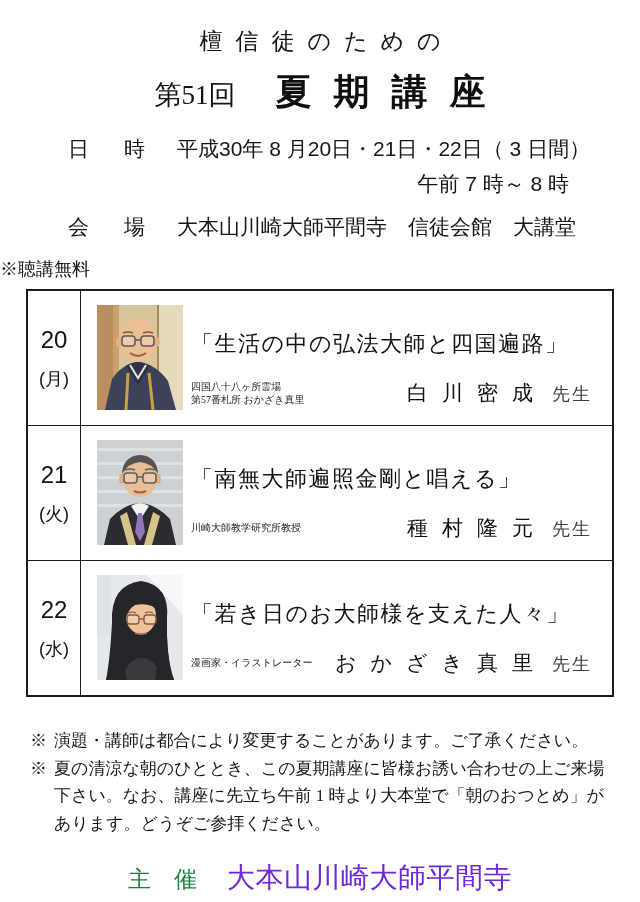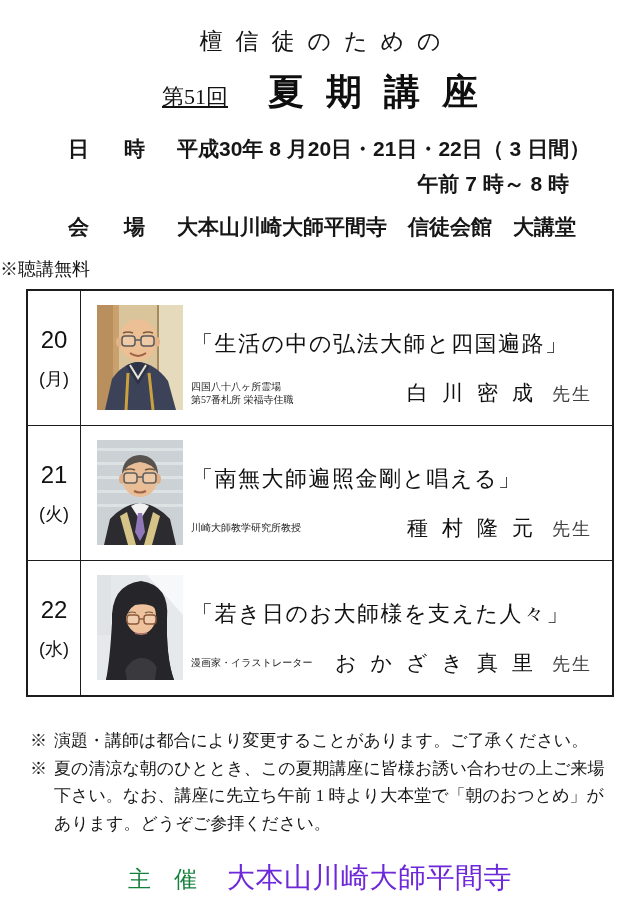--- a/index.html
+++ b/index.html
@@ -13,29 +13,29 @@
   .subtitle{
     margin-top:26px;text-align:center;
     font-family:"Liberation Serif","DejaVu Serif",serif;
     font-size:23px;letter-spacing:13px;padding-left:13px;color:#141414;
   }
   .main-title-row{
     margin-top:11px;display:flex;justify-content:center;align-items:baseline;gap:40px;
   }
   .session-no{
     font-family:"Liberation Serif","DejaVu Serif",serif;
-    font-size:22px;color:#121212;text-decoration:underline;
+    font-size:27px;color:#121212;
   }
   .main-title{
     font-family:"Liberation Serif","DejaVu Serif",serif;
     font-size:36px;font-weight:600;letter-spacing:22px;margin-right:-22px;color:#0e0e0e;
   }
 
   
-  .info{margin:18px 0 16px 68px;font-weight:bold;}
+  .info{margin:18px 0 16px 68px;}
   .info-row{display:flex;align-items:baseline;}
   .info-label{
     width:92px;flex:none;font-size:21px;letter-spacing:7px;color:#161616;
   }
   .info-value{margin-left:17px;font-size:21px;color:#161616;}
   .time-line{
     margin-left:109px;width:392px;text-align:right;
     font-size:21px;margin-top:7px;color:#161616;
   }
   .venue-row{margin-top:15px;}
@@ -148,21 +148,21 @@
         <rect x="25" y="31" width="13" height="10" rx="3" fill="rgba(255,255,255,0.18)" stroke="#5a5a5a" stroke-width="1.5"></rect>
         <rect x="44" y="31" width="13" height="10" rx="3" fill="rgba(255,255,255,0.18)" stroke="#5a5a5a" stroke-width="1.5"></rect>
         <path d="M38 35 L44 35" stroke="#5a5a5a" stroke-width="1.5"></path>
         <path d="M33 48 Q41 54 49 48" stroke="#9c6248" stroke-width="2" fill="none"></path>
       </svg>
       <div class="cell-content">
         <div class="lecture-title">「生活の中の弘法大師と四国遍路」</div>
         <div class="lecture-bottom">
           <div class="affiliation">
             <div>四国八十八ヶ所霊場</div>
-            <div>第57番札所 栄福寺住職</div>
+            <div>第57番札所 おかざき真里</div>
           </div>
           <div class="speaker">
             <span class="speaker-name">白川密成</span>
             <span class="speaker-honorific">先生</span>
           </div>
         </div>
       </div>
     </div>
   </div>
 

